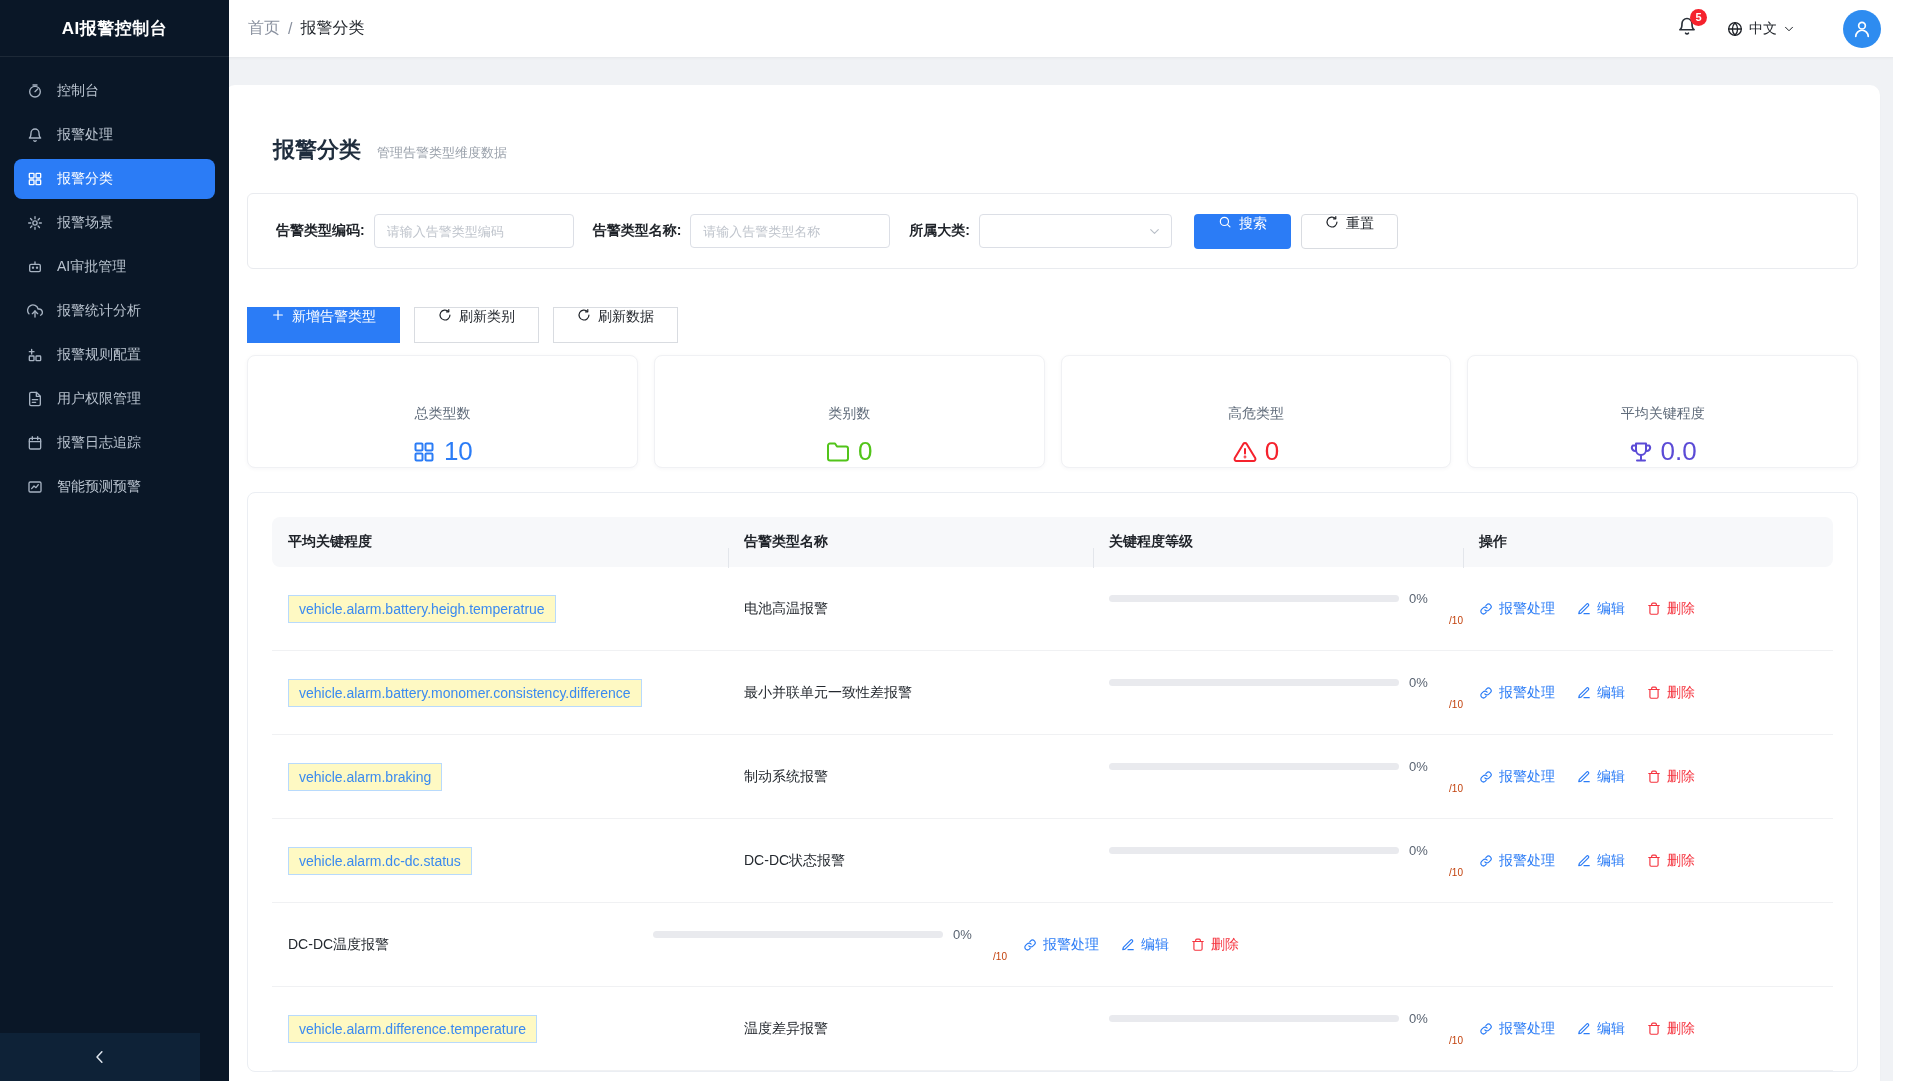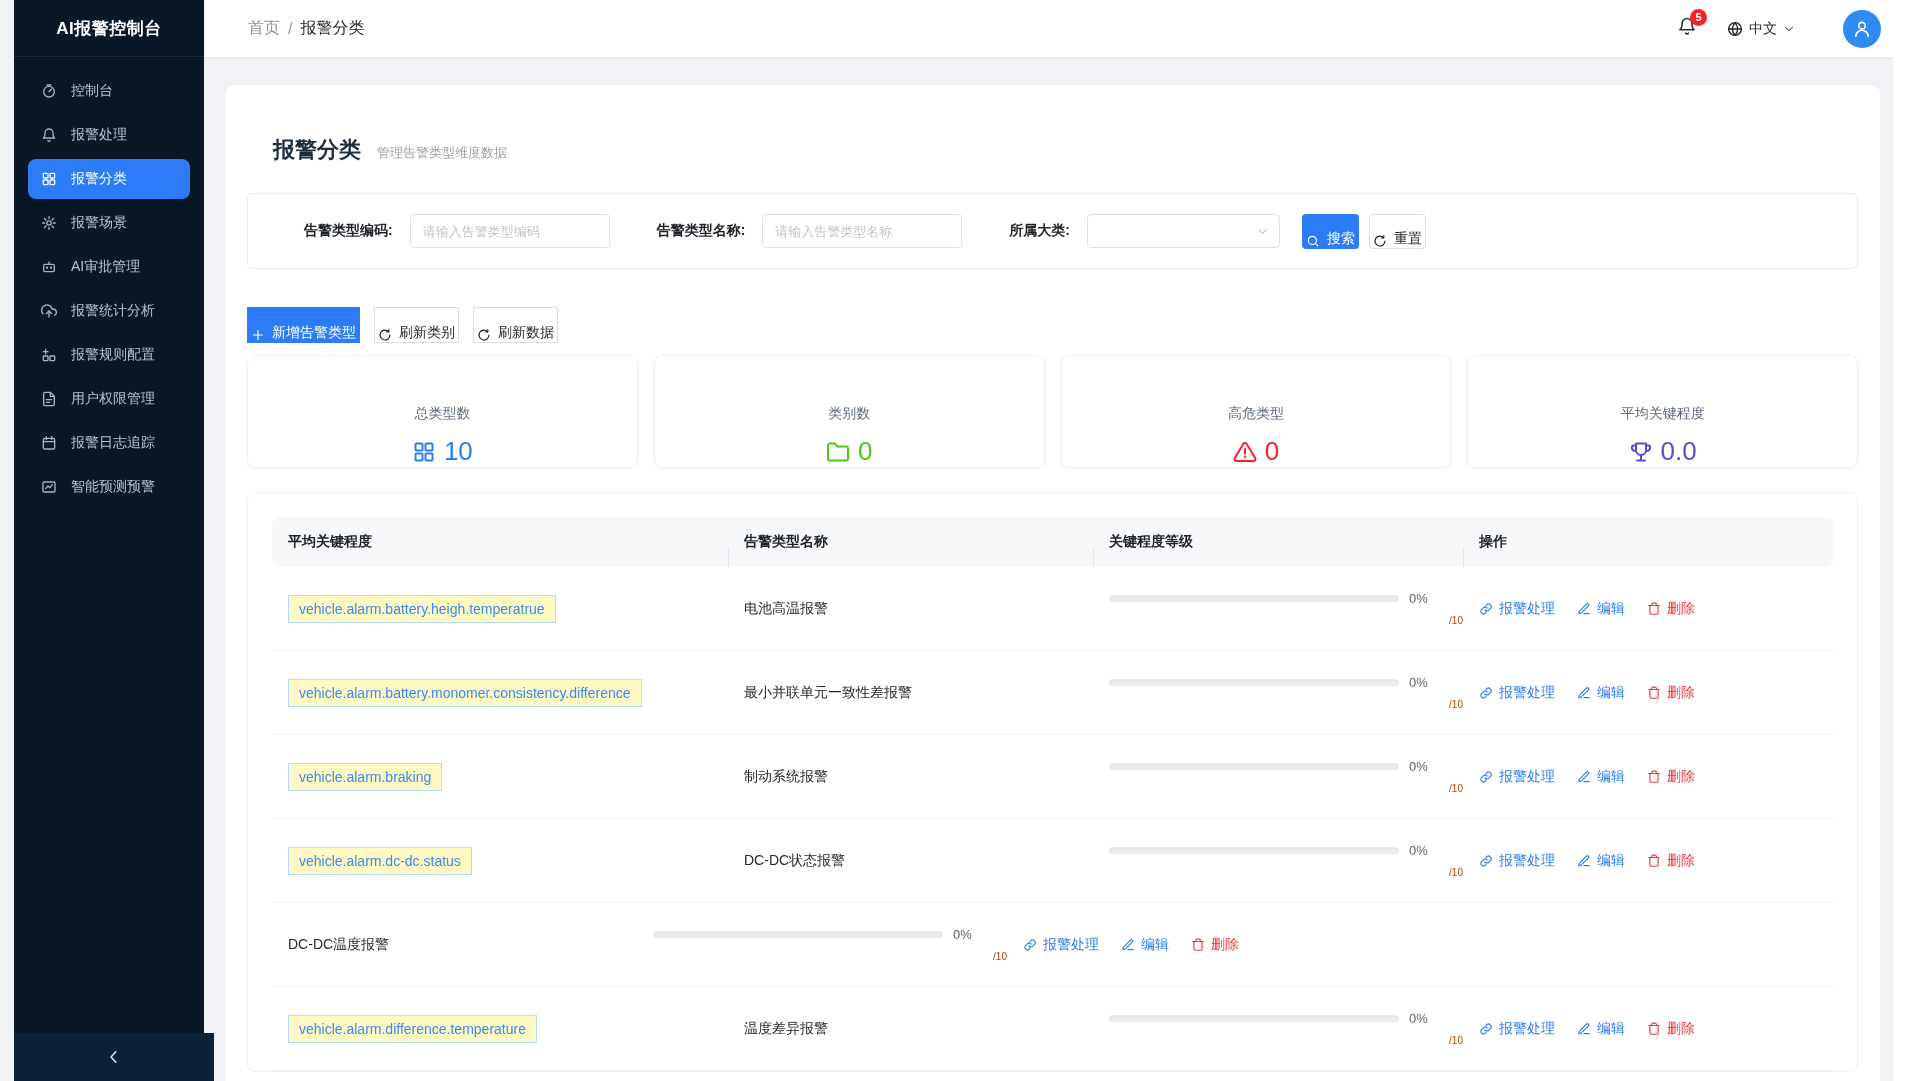--- a/index.html
+++ b/index.html
@@ -1,21 +1,21 @@
 <!DOCTYPE html>
 <html><head>
 <meta charset="utf-8">
 <style>
   * { margin:0; padding:0; box-sizing:border-box; }
   html,body { width:1905px; height:1081px; overflow:hidden; }
   body { font-family:"Liberation Sans","DejaVu Sans",sans-serif; background:#f0f2f5; color:#1f2329; }
   #screen { position:relative; width:1905px; height:1081px; }
 
   
-  aside { position:absolute; left:14px; top:0; width:190px; height:1081px; background:#0a1727; z-index:5; }
+  aside { position:absolute; left:0; top:0; width:229px; height:1081px; background:#0a1727; z-index:5; }
   .app-title { height:57px; display:flex; align-items:center; justify-content:center;
                color:#ffffff; font-size:17px; font-weight:bold; letter-spacing:.5px;
                border-bottom:1px solid rgba(255,255,255,.08); }
   nav.menu { padding-top:10px; }
   .menu-item { display:flex; align-items:center; gap:14px; height:40px; margin:4px 14px 4px 14px;
                padding:0 13px; border-radius:8px; color:#b9c3cf; font-size:14px; cursor:pointer; }
   .menu-item .ic { font-size:16px; color:#a7b3c2; }
   .menu-item.active { background:#2b7cf6; color:#ffffff; }
   .menu-item.active .ic { color:#ffffff; }
   .collapse-bar { position:absolute; bottom:0; left:0; width:200px; height:48px; background:#0e2237;
@@ -44,31 +44,31 @@
   main { position:absolute; left:200px; top:57px; width:1705px; height:1024px; }
   .card { position:absolute; left:25px; top:28px; width:1655px; height:996px; background:#ffffff;
           border-radius:10px 10px 0 0; padding:0 22px; box-shadow:0 1px 2px rgba(0,0,0,.03); }
   .page-head { padding:50px 26px 0; display:flex; align-items:baseline; gap:16px; }
   .page-head h1 { font-size:22px; font-weight:bold; color:#1f2d3d; line-height:30px; }
   .page-head .sub { font-size:13px; color:#9aa1ab; }
 
   
   .filter-box { margin-top:28px; height:76px; border:1px solid #e9ebef; border-radius:6px;
                 display:flex; align-items:center; padding:0 28px; background:#fff; }
-  .f-item { display:flex; align-items:center; gap:17px; margin-right:19px;margin-left:28px; }
+  .f-item { display:flex; align-items:center; gap:9px; margin-right:19px; }
   .f-item label { font-size:14px; font-weight:600; color:#1f2329; white-space:nowrap; }
   .f-item input { width:200px; height:34px; border:1px solid #dcdfe6; border-radius:4px;
                   padding:0 12px; font-size:13px; color:#333; outline:none;
                   font-family:"Liberation Sans","DejaVu Sans",sans-serif; }
   .f-item input::placeholder { color:#bfc4cc; }
   .select { width:193px; height:34px; border:1px solid #dcdfe6; border-radius:4px; background:#fff;
             display:flex; align-items:center; justify-content:flex-end; padding:0 10px; cursor:pointer; }
   .select .ic { font-size:13px; color:#b8bec7; }
 
-  .btn { display:inline-flex; align-items:flex-end; gap:7px; height:35px; padding:0 3px;
+  .btn { display:inline-flex; align-items:flex-start; gap:7px; height:35px; padding:0 23px;
          border-radius:4px; font-size:14px; cursor:pointer; border:1px solid transparent;
          font-family:"Liberation Sans","DejaVu Sans",sans-serif; background:#fff; }
   .btn .ic { font-size:14px; }
   .btn.primary { background:#2b7cf6; color:#ffffff; }
   .btn.ghost { border-color:#d9dce1; color:#1f2329; }
   .filter-box .btn { margin-right:10px; }
   .filter-box .btn.primary { margin-left:3px; }
 
   
   .toolbar { margin-top:38px; display:flex; align-items:center; gap:14px; }

